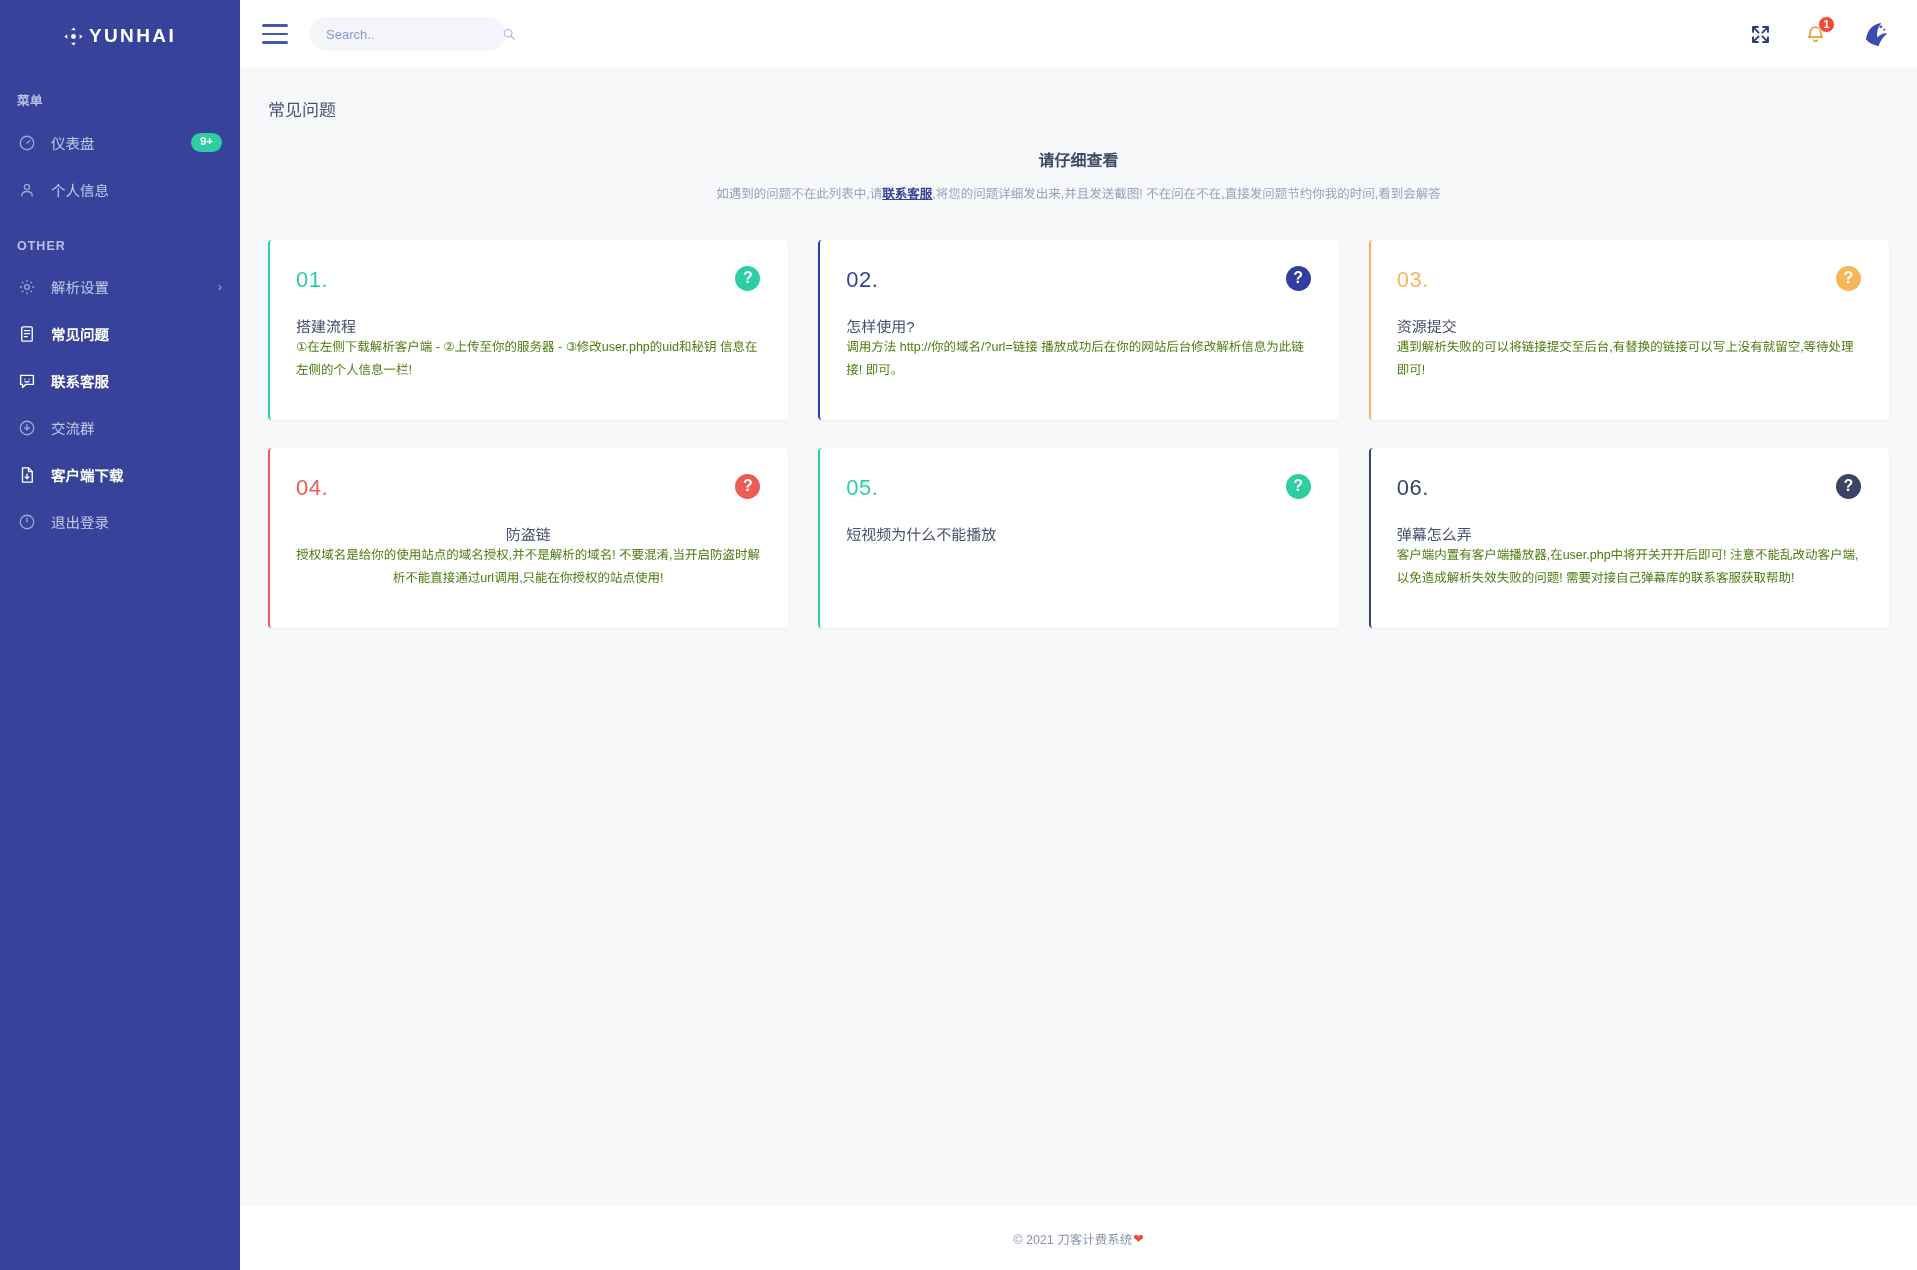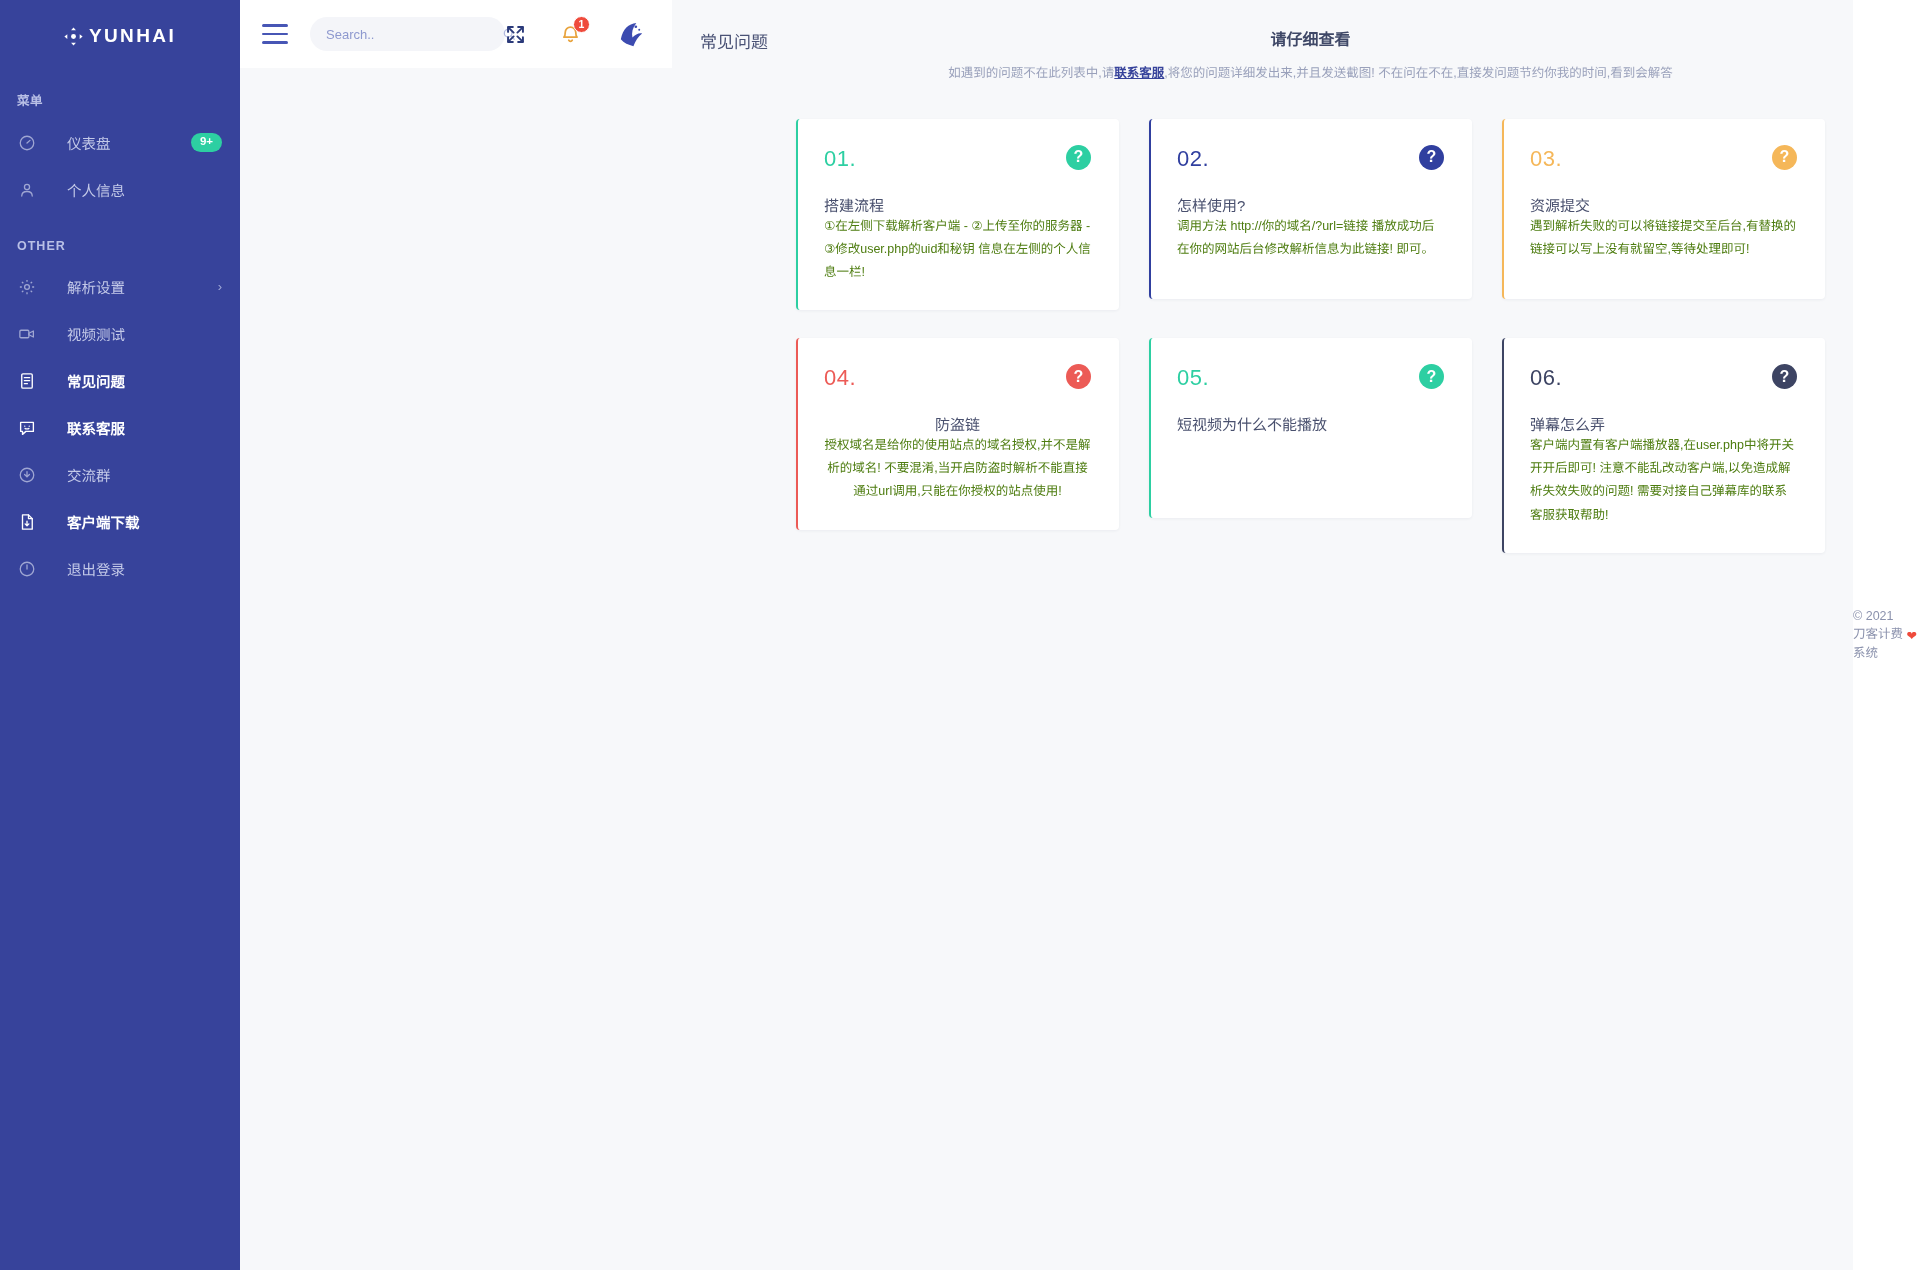--- a/index.html
+++ b/index.html
@@ -58,21 +58,20 @@
     width: 20px; height: 20px;
     display: inline-flex; align-items: center; justify-content: center;
     margin-right: 14px;
     flex: 0 0 20px;
     opacity: .62;
   }
   .nav-item .nv-label {
     font-size: 14.5px;
     color: #c3c9e8;
     white-space: nowrap;
-    margin-left: 16px;
   }
   .nav-item.active .nv-ico { opacity: 1; }
   .nav-item.active .nv-label { color: #ffffff; font-weight: 700; }
   .badge {
     margin-left: auto;
     background: #2dcfa2;
     color: #fff;
     font-size: 11.5px;
     font-weight: 700;
     border-radius: 10px;
@@ -84,21 +83,21 @@
     color: #b9c0e6;
     font-size: 13px;
     opacity: .8;
   }
 
   
   .main {
     flex: 1;
     height: 1270px;
     display: flex;
-    flex-direction: row;
+    flex-direction: column;
     background: #f7f8fa;
     min-width: 0;
   }
   .topbar {
     height: 68px;
     background: #ffffff;
     display: flex;
     align-items: center;
     padding: 0 26px 0 22px;
     flex: 0 0 68px;
@@ -293,29 +292,20 @@
       <span class="nv-ico">
         <svg viewBox="0 0 24 24" width="18" height="18" fill="none" stroke="#dfe3f5" stroke-width="1.7">
           <circle cx="12" cy="12" r="3.2"></circle>
           <path d="M12 2.5v2.6M12 18.9v2.6M2.5 12h2.6M18.9 12h2.6M5.2 5.2l1.9 1.9M16.9 16.9l1.9 1.9M18.8 5.2l-1.9 1.9M7.1 16.9l-1.9 1.9"></path>
         </svg>
       </span>
       <span class="nv-label">解析设置</span>
       <span class="chev">›</span>
     </div>
 
-    <div class="nav-item">
-      <span class="nv-ico">
-        <svg viewBox="0 0 24 24" width="18" height="18" fill="none" stroke="#dfe3f5" stroke-width="1.7" stroke-linejoin="round">
-          <rect x="2.5" y="7" width="12" height="10" rx="1.5"></rect>
-            <path d="M14.5 11l6-3v8l-6-3z"></path>
-        </svg>
-      </span>
-      <span class="nv-label">视频测试</span>
-    </div>
 
     <div class="nav-item active">
       <span class="nv-ico">
         <svg viewBox="0 0 24 24" width="18" height="18" fill="none" stroke="#ffffff" stroke-width="1.8" stroke-linecap="round" stroke-linejoin="round">
           <rect x="5" y="2.5" width="14" height="19" rx="1.6"></rect>
             <path d="M8.5 7.5h7M8.5 11.5h7M8.5 15.5h4"></path>
         </svg>
       </span>
       <span class="nv-label">常见问题</span>
     </div>

